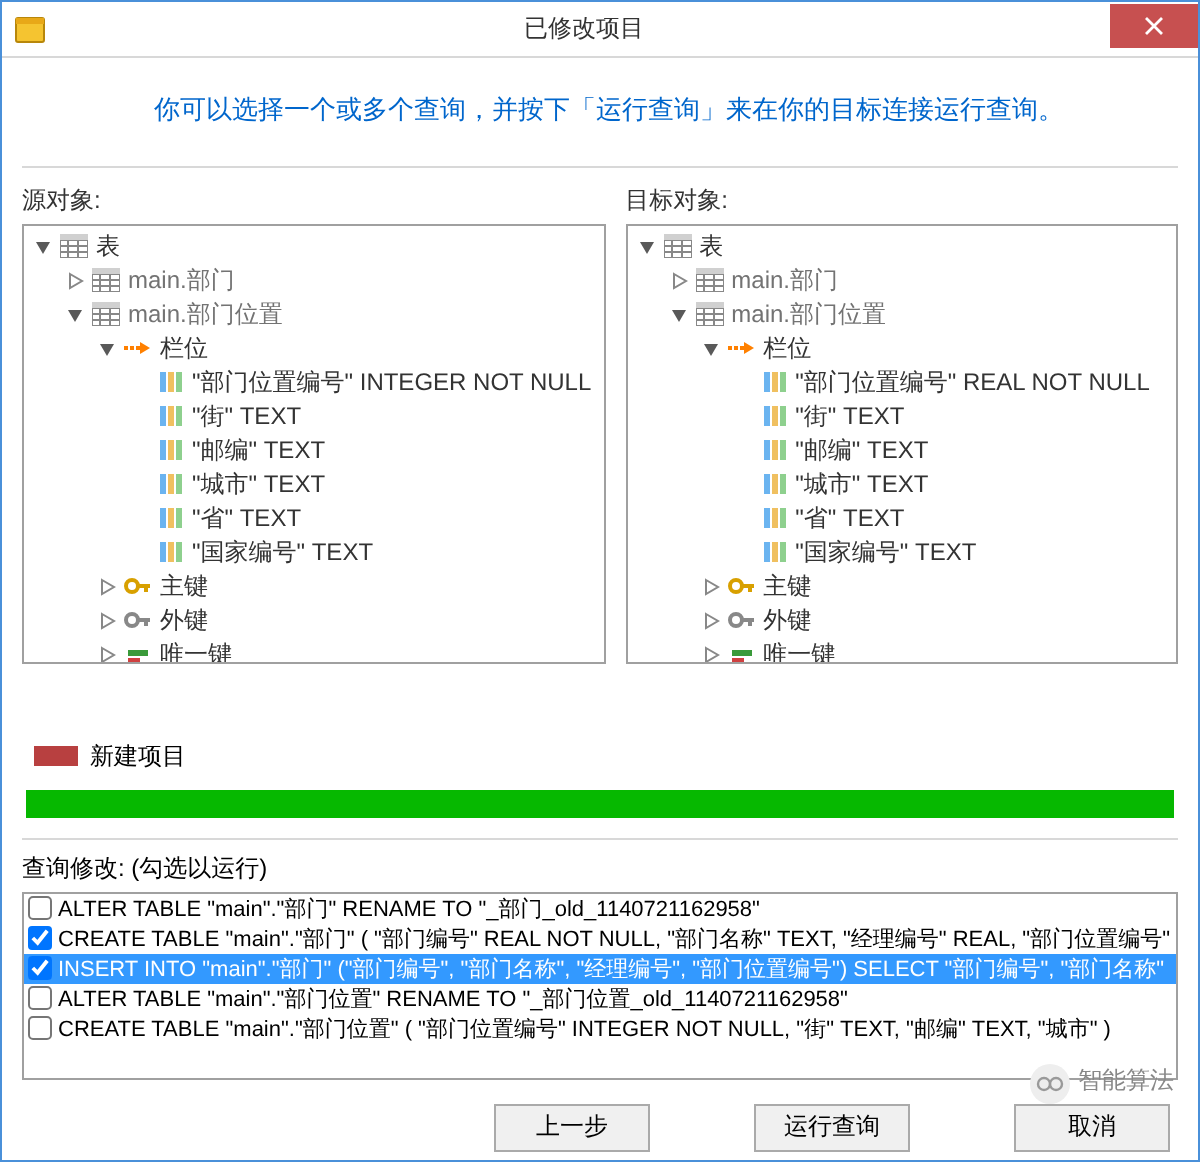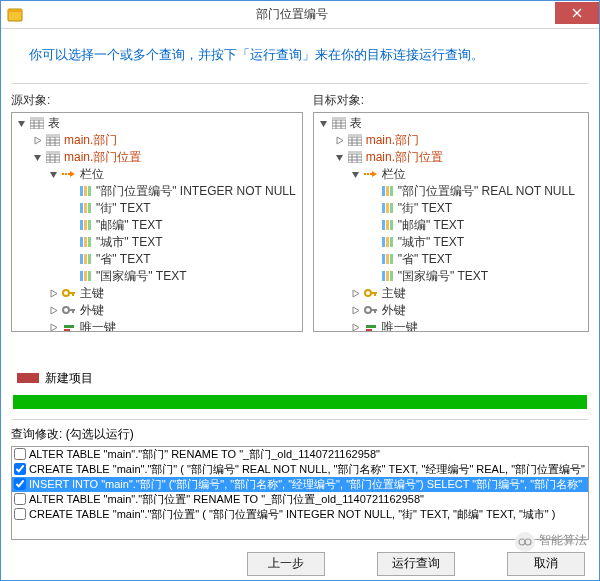--- a/index.html
+++ b/index.html
@@ -4,39 +4,39 @@
 <style>
 * { box-sizing: border-box; margin: 0; padding: 0; }
 body { font-family: "Microsoft YaHei", sans-serif; font-size: 12px; background: #fff; }
 .window { width: 600px; height: 581px; border: 1px solid #4a90d9; background: #fff; display: flex; flex-direction: column; }
 .titlebar { height: 28px; background: #fff; display: flex; align-items: center; border-bottom: 1px solid #d8d8d8; }
 .titlebar-icon { width: 16px; height: 16px; margin: 0 6px; }
 .titlebar-icon svg { width: 16px; height: 16px; }
 .titlebar-title { flex: 1; text-align: center; font-size: 12px; color: #333; }
 .close-btn { width: 44px; height: 22px; background: #c75050; color: #fff; display: flex; align-items: center; justify-content: center; font-size: 13px; margin-right: 0; margin-top: -4px; }
 
-.instruction { padding: 16px 28px 18px; color: #0066cc; font-size: 13px; line-height: 1.5; }
+.instruction { padding: 16px 28px 18px; color: #0066cc; font-size: 13px; line-height: 1.5; margin-left: 48px; }
 .divider { height: 1px; background: #d8d8d8; margin: 0 10px; }
 
 .panels { display: flex; gap: 10px; padding: 8px 10px 6px; }
 .panel { flex: 1; display: flex; flex-direction: column; }
 .panel-label { font-size: 12px; color: #333; margin-bottom: 3px; }
 .tree-box { border: 1px solid #a0a0a0; background: #fff; height: 220px; overflow: scroll; position: relative; }
 .tree-box::-webkit-scrollbar { width: 16px; height: 16px; }
 .tree-box::-webkit-scrollbar-track { background: #f0f0f0; }
 .tree-box::-webkit-scrollbar-thumb { background: #c0c0c0; border: 1px solid #a8a8a8; }
 .tree-box::-webkit-scrollbar-button { background: #f0f0f0; border: 1px solid #ccc; height: 16px; width: 16px; }
 
 .tree { padding: 2px 0; white-space: nowrap; }
 .node { display: flex; align-items: center; height: 17px; padding-right: 6px; }
 .expander { width: 11px; height: 11px; display: inline-flex; align-items: center; justify-content: center; margin-right: 2px; flex-shrink: 0; }
 .exp-open svg, .exp-closed svg { width: 9px; height: 9px; }
 .ic { width: 16px; height: 14px; display: inline-flex; align-items: center; justify-content: center; margin-right: 3px; flex-shrink: 0; }
 .node-label { font-size: 12px; color: #333; }
-.node-label.link { color: #c2410c; }
+.node-label.link { color: #737373; }
 .indent { display: inline-block; flex-shrink: 0; }
 
 .legend { display: flex; align-items: center; gap: 30px; padding: 4px 16px 6px; font-size: 12px; }
 .legend-item { display: flex; align-items: center; gap: 6px; margin-top: 28px; }
 .swatch { width: 22px; height: 10px; }
 .swatch.red { background: #b84040; }
 .swatch.blue { background: #2040c8; }
 
 .progress { height: 14px; background: #06b800; margin: 2px 12px 10px; }
 .divider2 { height: 1px; background: #d8d8d8; margin: 0 10px; }
@@ -64,21 +64,21 @@
 <body>
 
 <div class="window">
   <div class="titlebar">
     <span class="titlebar-icon">
       <svg viewBox="0 0 16 16">
           <rect x="1" y="2" width="14" height="12" rx="1" fill="#f5c430" stroke="#b8870a"></rect>
           <rect x="1" y="2" width="14" height="3" fill="#e8a818"></rect>
         </svg>
     </span>
-    <span class="titlebar-title">部门位置编号</span>
+    <span class="titlebar-title">已修改项目</span>
     <div class="close-btn">
       <svg width="10" height="10" viewBox="0 0 10 10">
           <path d="M1 1 L9 9 M9 1 L1 9" stroke="#fff" stroke-width="1.4"></path>
         </svg>
     </div>
   </div>
 
   <div class="instruction">你可以选择一个或多个查询，并按下「运行查询」来在你的目标连接运行查询。</div>
   <div class="divider"></div>
 

